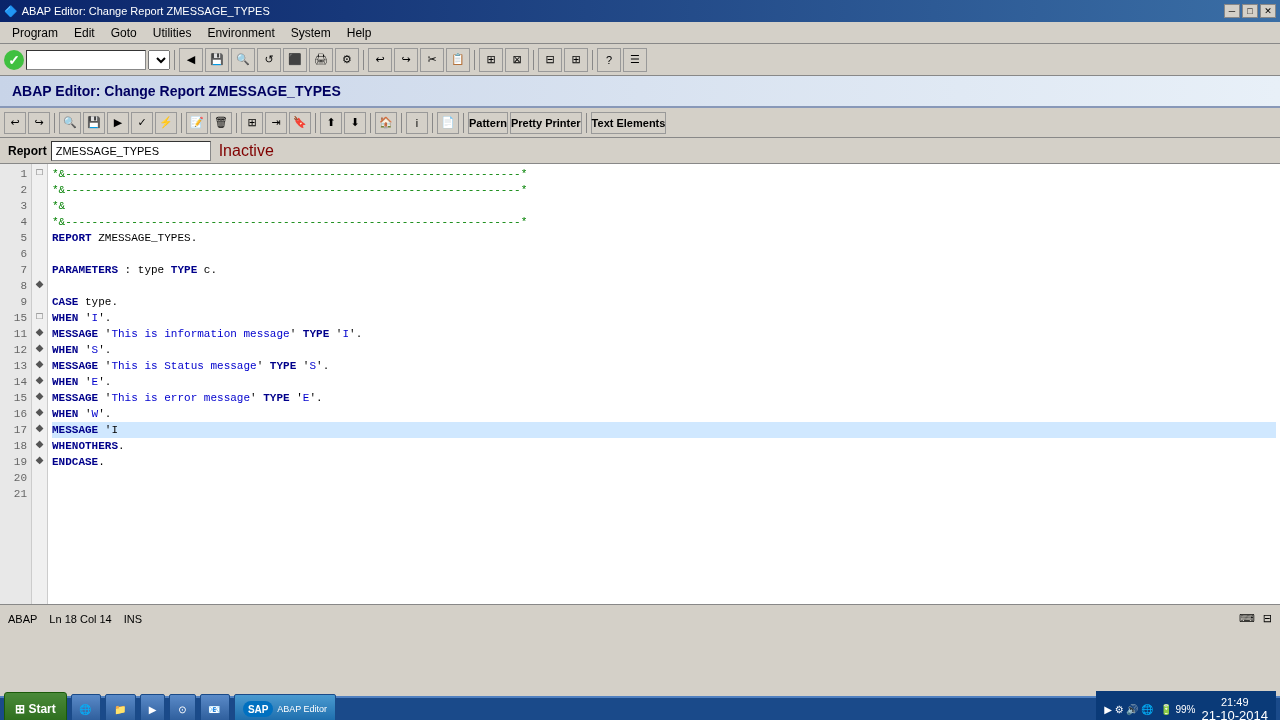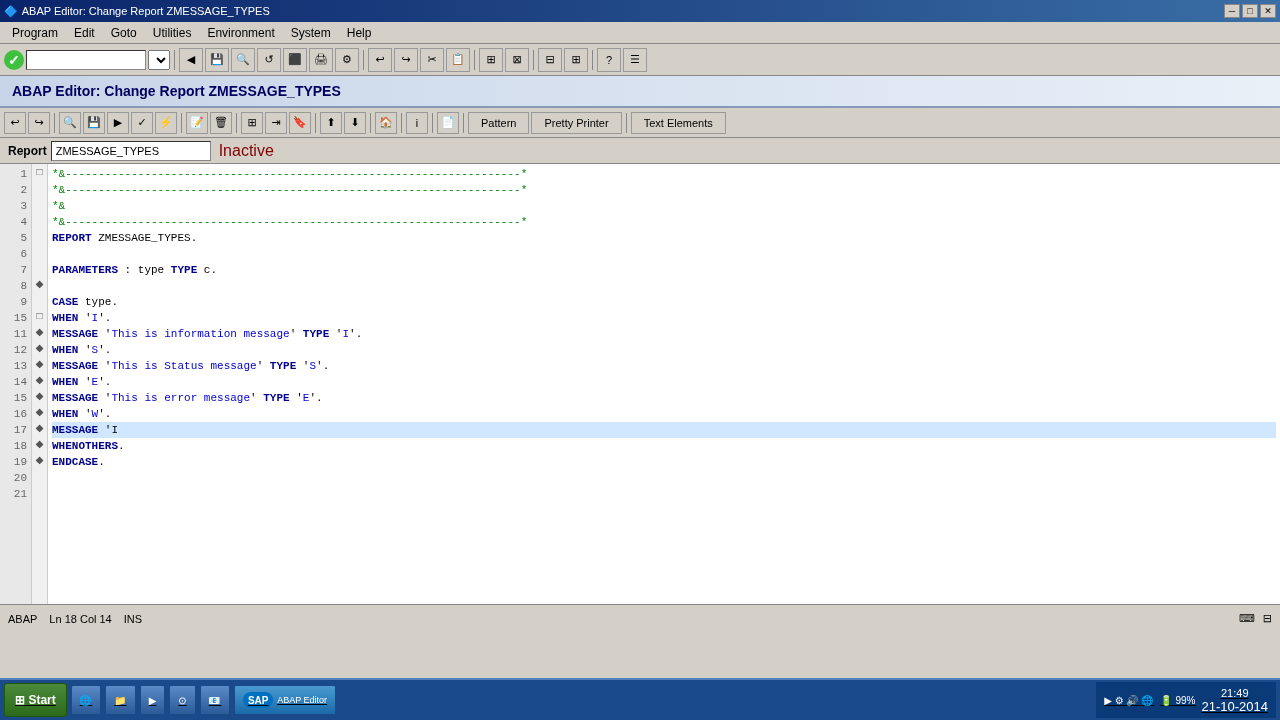--- a/index.html
+++ b/index.html
@@ -84,26 +84,26 @@
       background: #d4d0c8;
       height: 30px;
       display: flex;
       align-items: center;
       padding: 0 4px;
       gap: 2px;
       border-bottom: 1px solid #888;
     }
     .sec-btn {
       height: 22px;
-      padding: 0 12px;
+      padding: 0 0;
       background: #d4d0c8;
       border: 1px solid #999;
       font-size: 11px;
       cursor: pointer;
-      display: flex; align-items: center;
+      display: flex; align-items: center; font-weight: bold;
     }
     .sec-btn-icon {
       width: 22px; height: 22px;
       background: #d4d0c8;
       border: 1px solid #999;
       display: flex; align-items: center; justify-content: center;
       cursor: pointer; font-size: 11px;
     }
 
     
@@ -207,29 +207,28 @@
     }
     .status-left { display: flex; gap: 12px; }
     .status-right { display: flex; align-items: center; gap: 8px; }
 
     
     .taskbar {
       position: fixed;
       bottom: 0;
       left: 0;
       width: 1280px;
-      height: 42px;
+      height: 24px;
       background: linear-gradient(to bottom, #1f5a9e, #1040808);
       background: #1a4a8a;
       display: flex;
       align-items: center;
       padding: 8px 4px;
       gap: 4px;
       border-top: 2px solid #5080c0;
-      text-decoration: underline;
     }
     .start-btn {
       height: 34px;
       padding: 0 10px;
       background: linear-gradient(to bottom, #4a8a3a, #2a6a1a);
       border: 1px solid #1a5a0a;
       border-radius: 3px;
       color: white;
       font-weight: bold;
       font-size: 12px;

